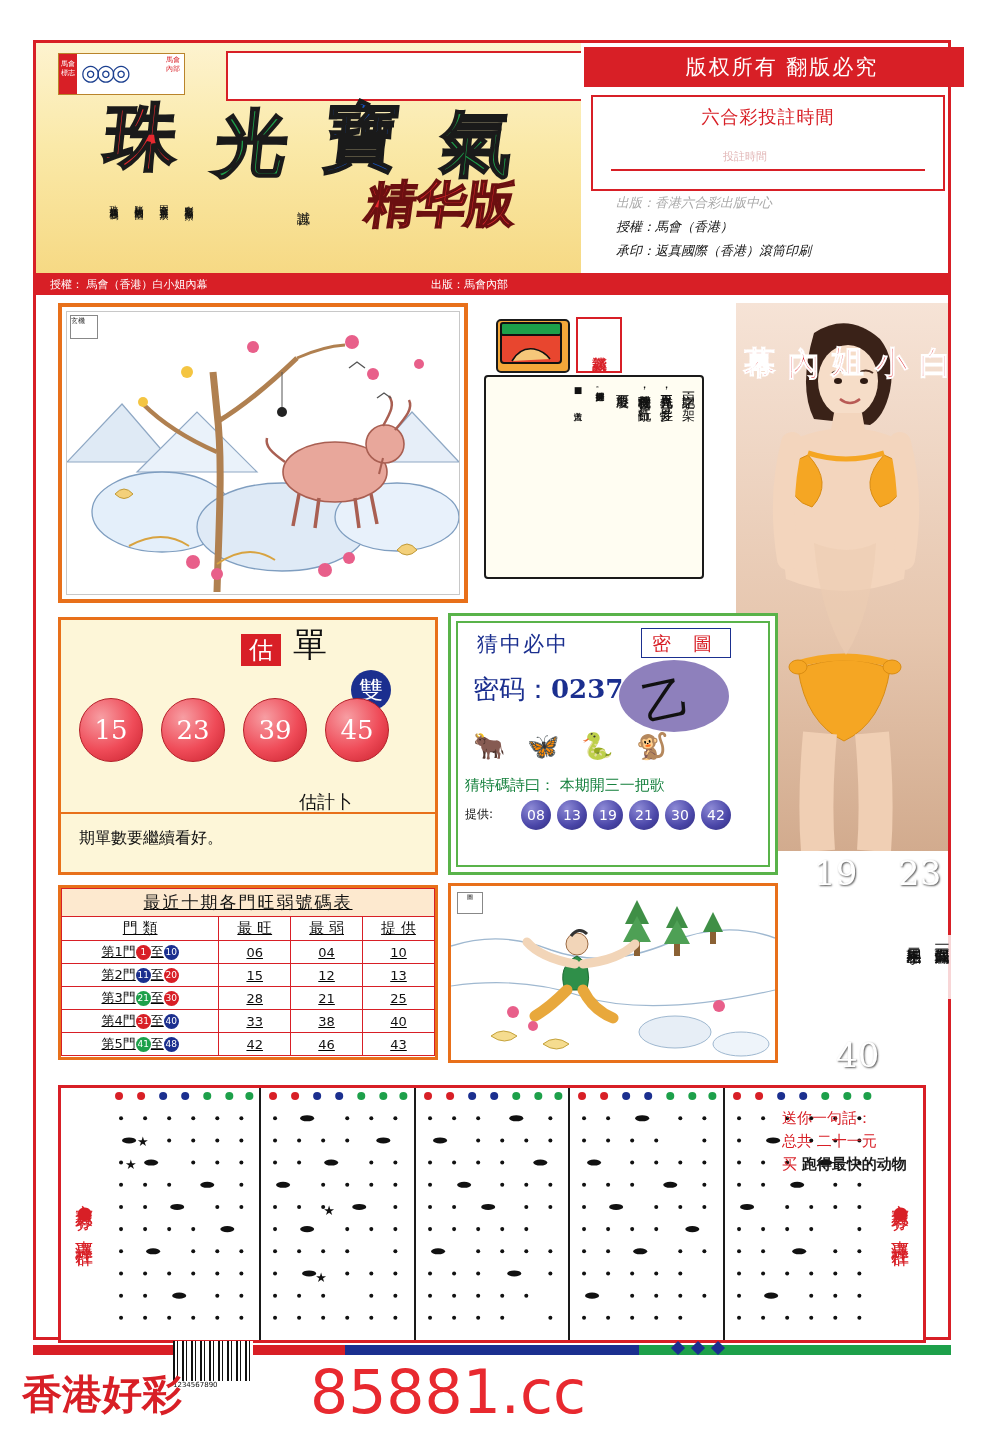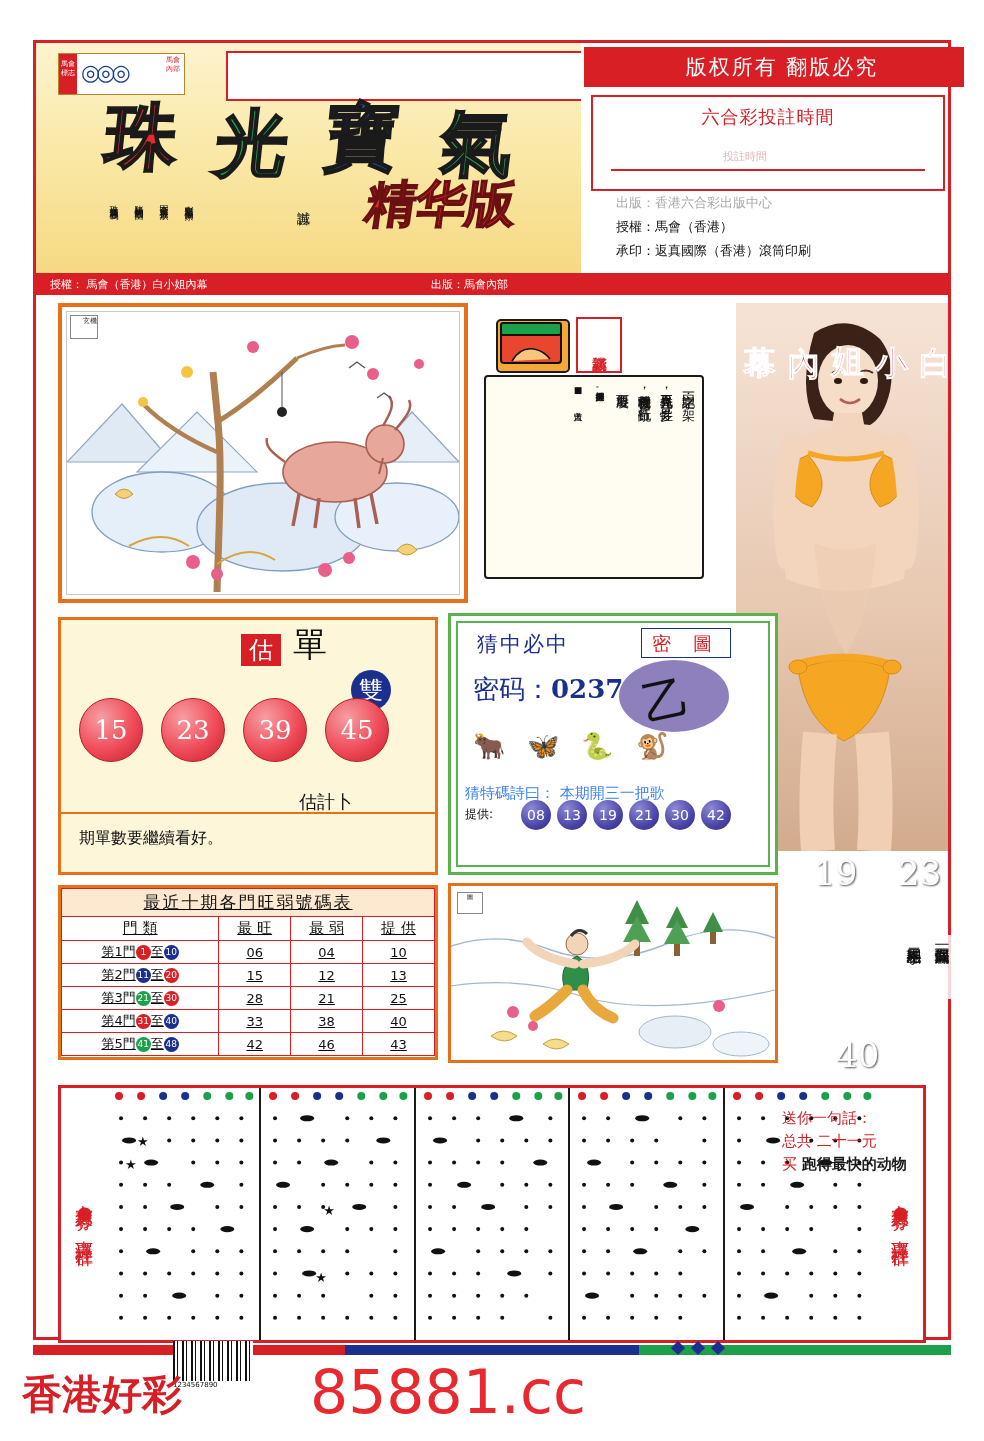--- a/index.html
+++ b/index.html
@@ -33,35 +33,35 @@
   .poem-col{writing-mode:vertical-rl;text-orientation:upright;font-size:9px;line-height:11px;color:#111;letter-spacing:1px;height:68px;}
   .chengmai{position:absolute;left:258px;top:158px;writing-mode:vertical-rl;text-orientation:upright;font-size:13px;color:#111;}
 
   .mast-right{position:absolute;left:545px;top:0;width:367px;height:230px;background:#fff;}
   .copyright{position:absolute;left:548px;top:4px;width:364px;height:40px;background:#d81f26;color:#fff;font-size:21px;
      display:flex;align-items:center;justify-content:center;letter-spacing:2px;font-family:"DejaVu Serif",serif;padding-left:16px;}
   .betbox{position:absolute;left:555px;top:52px;width:350px;height:92px;border:2px solid #d81f26;background:#fff;}
   .betbox-title{position:absolute;left:0;top:8px;width:350px;text-align:center;color:#d81f26;font-size:18px;letter-spacing:1px;}
   .betbox-line{position:absolute;left:18px;top:72px;width:314px;height:2px;background:#d81f26;}
   .betbox-faint{position:absolute;left:130px;top:52px;font-size:11px;color:#e2b7b7;}
-  .imprint{position:absolute;left:580px;top:148px;width:330px;font-size:13px;line-height:24px;color:#111;}
+  .imprint{position:absolute;left:580px;top:148px;width:330px;font-size:13px;line-height:24px;color:#111;font-style:italic;}
   .imprint .faint{color:#a9a9a9;}
 
   .mast-strip{position:absolute;left:0;top:230px;width:912px;height:22px;background:#d81f26;color:#fff;font-size:11px;}
   .mast-strip span{position:absolute;top:4px;}
   .ms1{left:14px;}
   .ms2{left:395px;}
 
   
   .content{position:absolute;left:0;top:252px;width:912px;}
 
   
   .illus{position:absolute;left:22px;top:8px;width:410px;height:300px;border:4px solid #e8701a;background:#fff;box-sizing:border-box;}
   .illus-inner{position:absolute;left:4px;top:4px;right:4px;bottom:4px;border:1px solid #c8c8c8;background:#fff;overflow:hidden;}
-  .illus-badge{position:absolute;left:8px;top:8px;width:26px;height:22px;border:1px solid #888;background:#fff;font-size:7px;text-align:right;color:#333;}
+  .illus-badge{position:absolute;left:8px;top:8px;width:26px;height:22px;border:1px solid #888;background:#fff;font-size:7px;text-align:left;color:#333;}
 
   
   .scroll-wrap{position:absolute;left:448px;top:18px;width:240px;height:290px;}
   .scroll-paper{position:absolute;left:0;top:62px;width:216px;height:200px;background:#fffdf2;border:2px solid #1a1a1a;border-radius:4px;}
   .scroll-text{position:absolute;left:6px;top:8px;width:204px;height:184px;display:flex;flex-direction:row-reverse;gap:6px;justify-content:flex-start;}
   .sc-col{writing-mode:vertical-rl;text-orientation:upright;font-size:13px;line-height:16px;color:#111;height:178px;}
   .sc-small{font-size:9px;}
   .redbox{position:absolute;left:12px;top:6px;width:70px;height:50px;background:#f4a83a;border:2px solid #1a1a1a;border-radius:5px;}
   .yingqian{position:absolute;left:92px;top:4px;width:42px;height:52px;border:2px solid #d81f26;color:#d81f26;font-size:15px;
      writing-mode:vertical-rl;text-orientation:upright;display:flex;align-items:center;justify-content:center;}
@@ -103,21 +103,21 @@
   .mitu-t1{position:absolute;left:26px;top:14px;font-size:21px;color:#1b2f8f;font-family:"DejaVu Serif",serif;letter-spacing:2px;}
   .mitu-mt{position:absolute;left:190px;top:12px;width:88px;height:28px;border:1px solid #1b2f8f;color:#d81f26;font-size:19px;
      text-align:center;line-height:28px;letter-spacing:8px;font-family:"DejaVu Serif",serif;}
   .mitu-code{position:absolute;left:22px;top:56px;font-size:26px;color:#1b2f8f;font-family:"DejaVu Serif",serif;}
   .mitu-code b{color:#1b2f8f;}
   .mitu-blob{position:absolute;left:168px;top:44px;width:110px;height:72px;border-radius:50%;background:#7a6ab0;opacity:.85;}
   .mitu-sign{position:absolute;left:192px;top:54px;font-size:46px;color:#111;font-family:"DejaVu Serif",serif;transform:rotate(-12deg);}
   .zodiac{position:absolute;left:22px;top:110px;width:200px;height:40px;display:flex;gap:22px;align-items:center;}
   .zod{font-size:26px;}
   .z1{color:#d81f26;}.z2{color:#e06ea0;}.z3{color:#5aa0e0;}.z4{color:#6f6fb0;}
-  .mitu-poem{position:absolute;left:14px;top:168px;font-size:15px;color:#3b82f6;}
+  .mitu-poem{position:absolute;left:14px;top:160px;font-size:15px;color:#15803d;}
   .mitu-prov{position:absolute;left:14px;top:190px;font-size:12px;color:#111;}
   .pballs{position:absolute;left:70px;top:184px;display:flex;gap:6px;}
   .pball{width:30px;height:30px;border-radius:50%;background:radial-gradient(circle at 34% 28%,#8d8ad6 0%,#4a46a8 60%,#2e2b7a 100%);
      color:#fff;font-size:14px;display:flex;align-items:center;justify-content:center;font-family:"DejaVu Sans",sans-serif;}
 
   
   .tbl-wrap{position:absolute;left:22px;top:590px;width:380px;height:175px;border:3px solid #e8701a;background:#fff;box-sizing:border-box;text-decoration:underline;}
   table.freq{width:100%;border-collapse:collapse;font-size:13px;}
   table.freq td,table.freq th{border:1px solid #d81f26;text-align:center;padding:2px 0;color:#111;}
   .freq-title{background:#fde9cf;color:#d81f26;font-size:17px;letter-spacing:2px;font-family:"DejaVu Serif",serif;padding:3px 0;}

